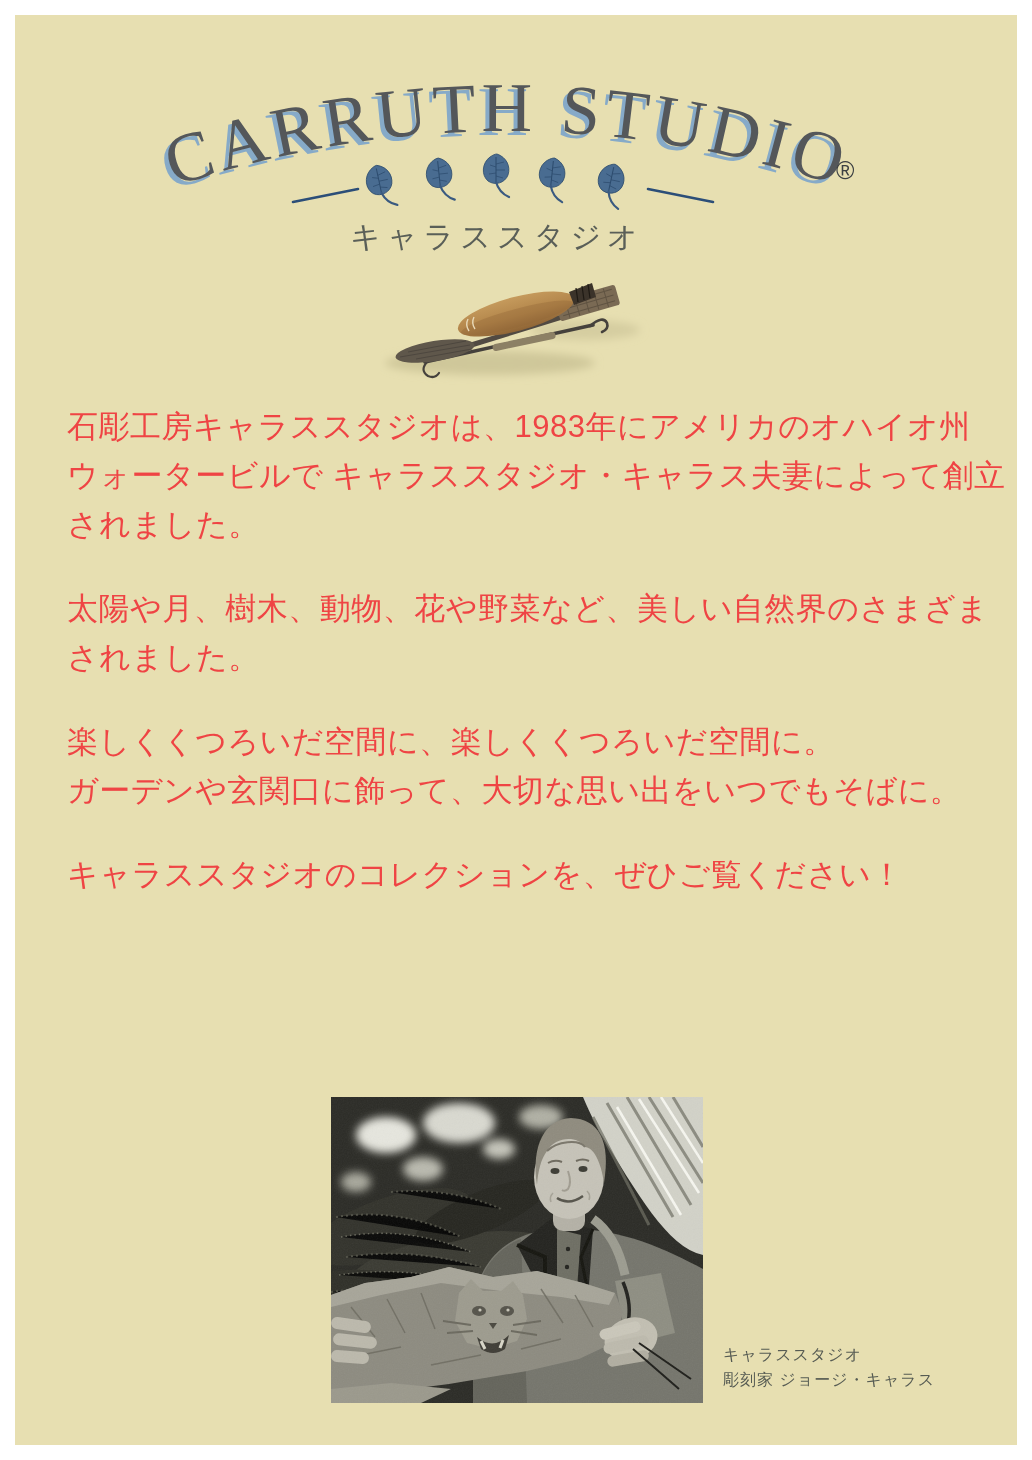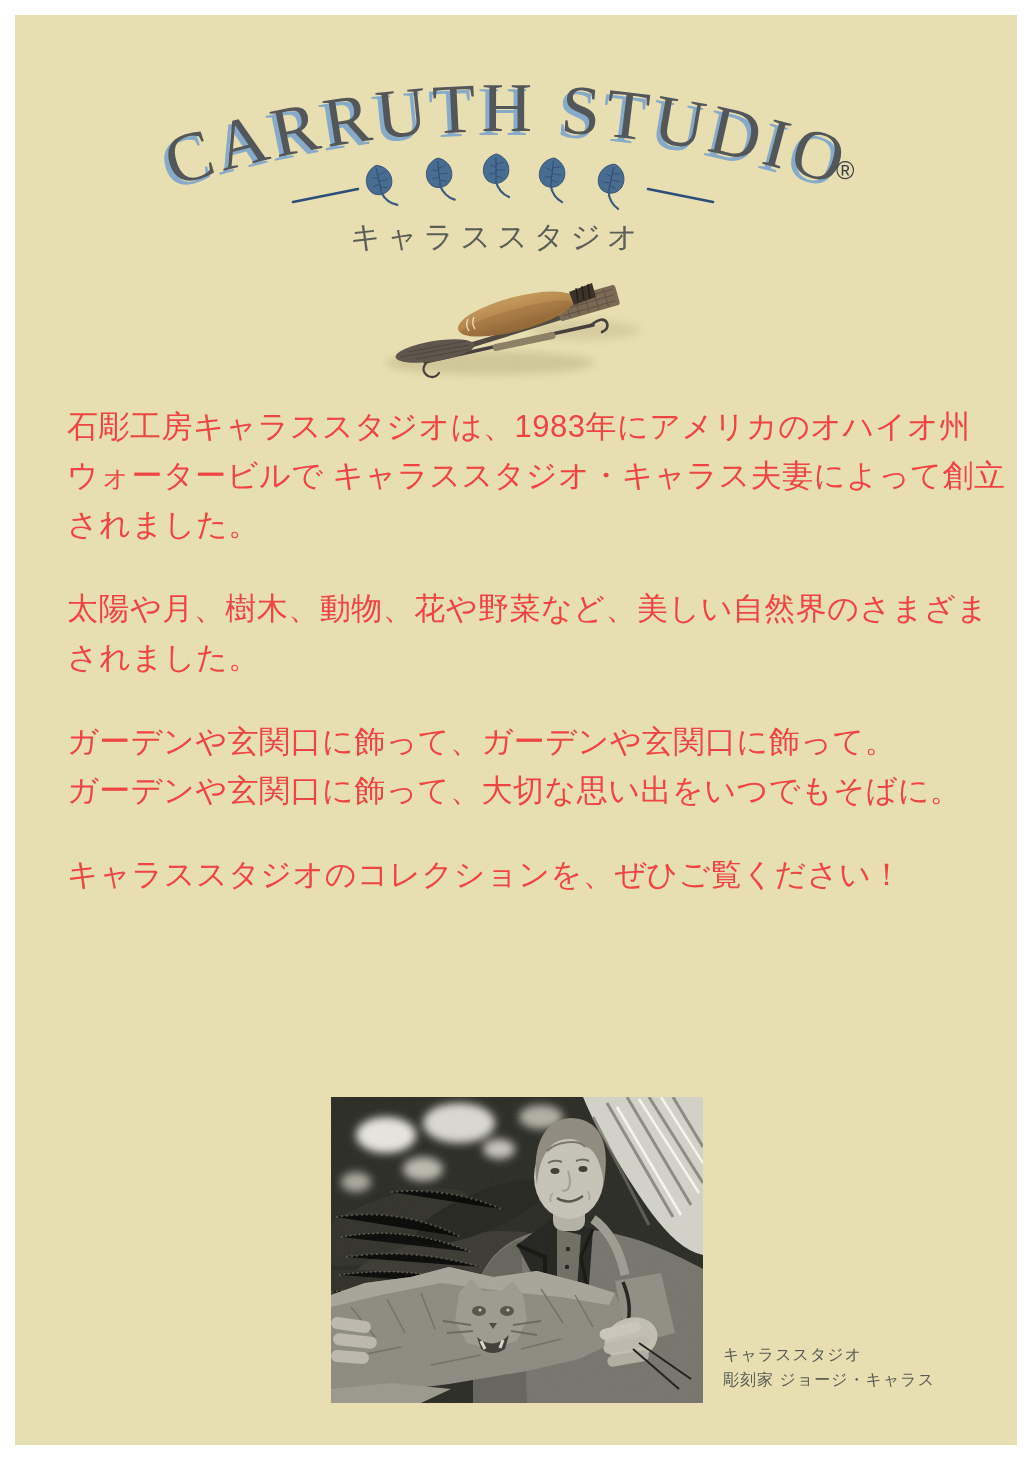--- a/index.html
+++ b/index.html
@@ -119,21 +119,21 @@
     <div class="para">
       <div class="tline">石彫工房キャラススタジオは、1983年にアメリカのオハイオ州</div>
       <div class="tline">ウォータービルで キャラススタジオ・キャラス夫妻によって創立</div>
       <div class="tline">されました。</div>
     </div>
     <div class="para">
       <div class="tline">太陽や月、樹木、動物、花や野菜など、美しい自然界のさまざま</div>
       <div class="tline">されました。</div>
     </div>
     <div class="para">
-      <div class="tline">ガーデンや玄関口に飾って、ガーデンや玄関口に飾って。</div>
+      <div class="tline">楽しくくつろいだ空間に、楽しくくつろいだ空間に。</div>
       <div class="tline">ガーデンや玄関口に飾って、大切な思い出をいつでもそばに。</div>
     </div>
     <div class="para">
       <div class="tline">キャラススタジオのコレクションを、ぜひご覧ください！</div>
     </div>
   </div>
 
   <svg class="photo-svg" width="372" height="306" viewBox="0 0 372 306">
     <defs>
       <filter id="blur4">

